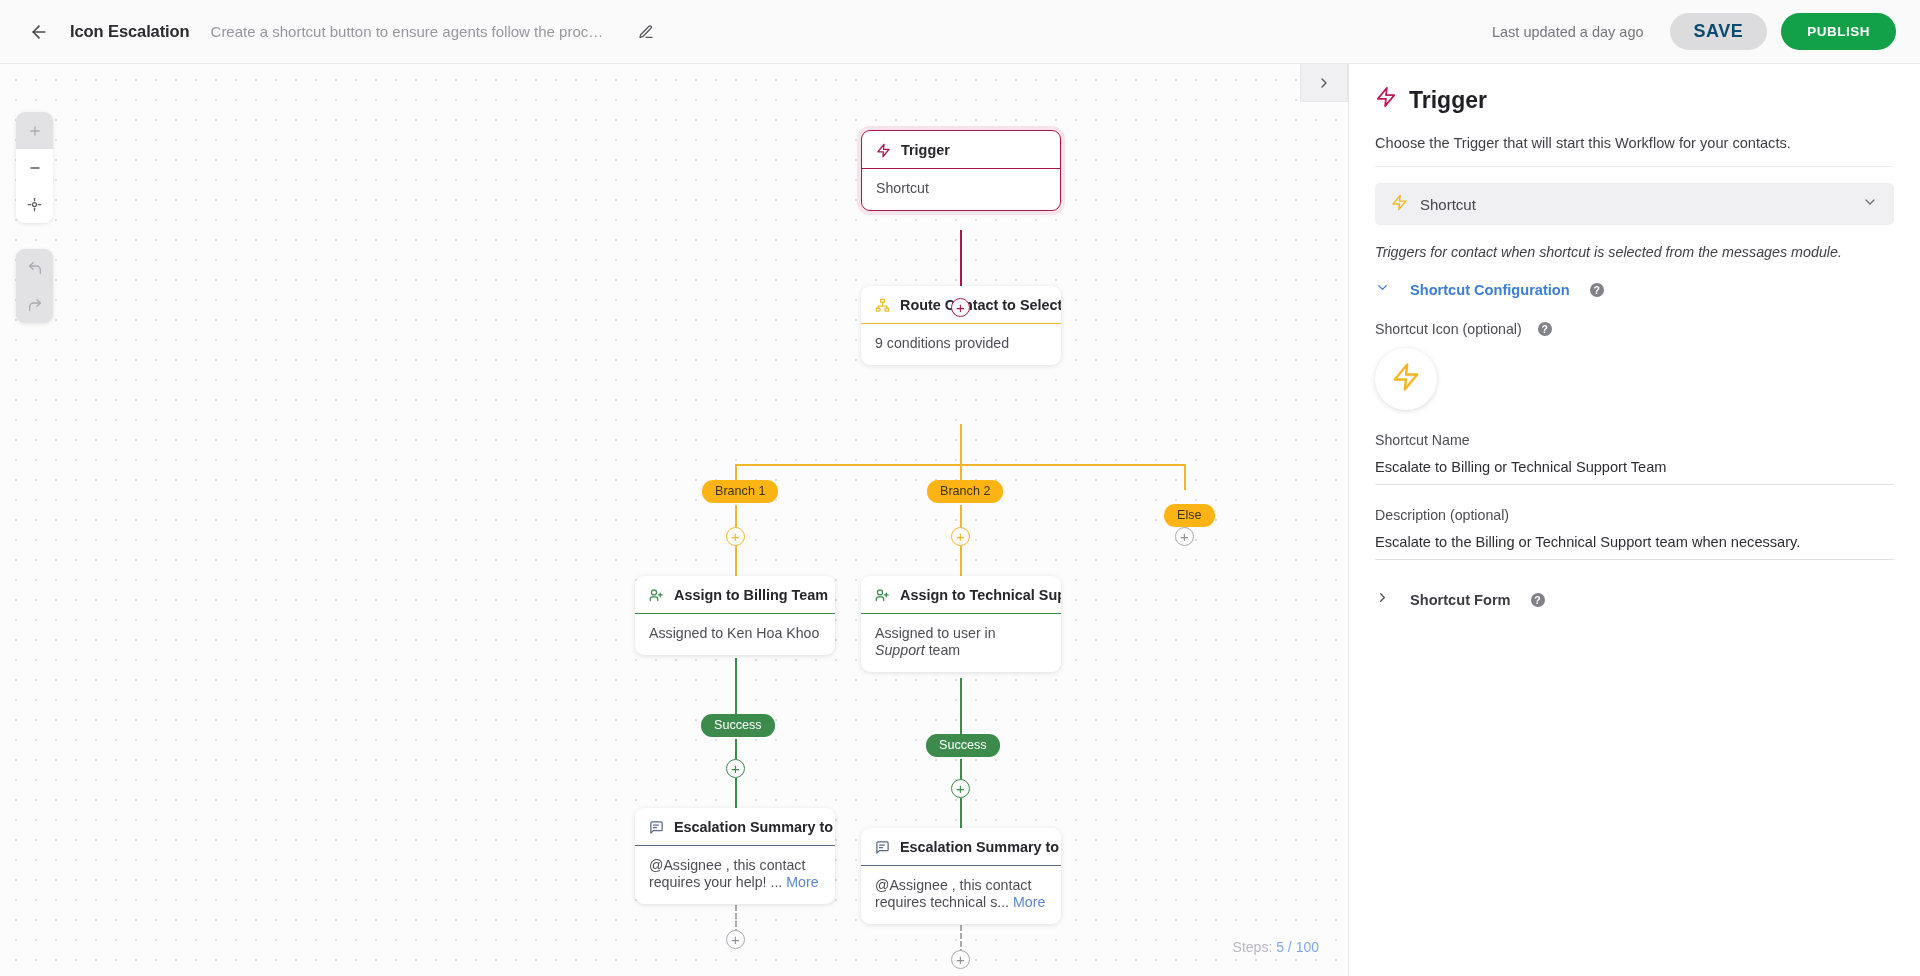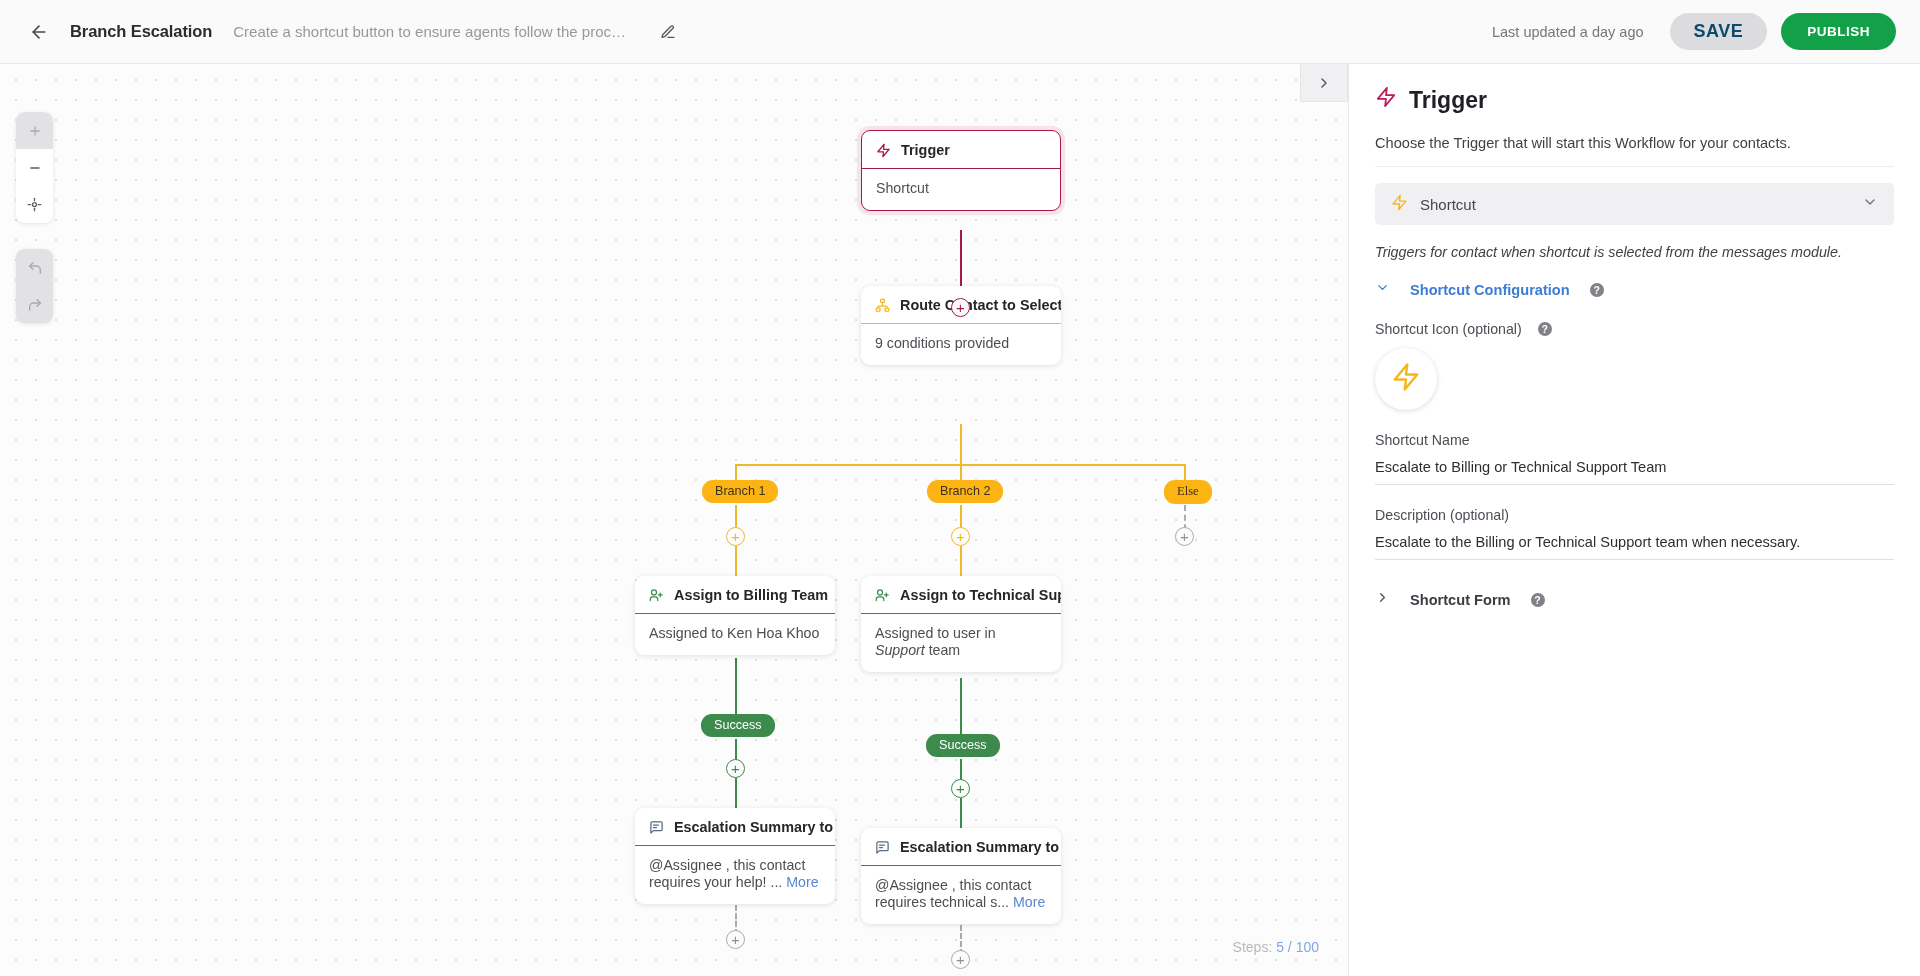--- a/index.html
+++ b/index.html
@@ -202,21 +202,21 @@
 </head>
 <body>
 
 <div class="topbar">
   <div class="back-btn">
     <svg width="20" height="20" viewBox="0 0 24 24" fill="none" stroke="currentColor" stroke-width="2" stroke-linecap="round" stroke-linejoin="round">
       <line x1="19" y1="12" x2="5" y2="12"></line>
         <polyline points="12 19 5 12 12 5"></polyline>
     </svg>
   </div>
-  <div class="wf-title">Branch Escalation</div>
+  <div class="wf-title">Icon Escalation</div>
   <div class="wf-desc">Create a shortcut button to ensure agents follow the process &amp;...</div>
   <div class="edit-pencil">
     <svg width="16" height="16" viewBox="0 0 24 24" fill="none" stroke="currentColor" stroke-width="2" stroke-linecap="round" stroke-linejoin="round">
       <path d="M12 20h9"></path>
         <path d="M16.5 3.5a2.12 2.12 0 0 1 3 3L7 19l-4 1 1-4z"></path>
     </svg>
   </div>
   <div class="top-right">
     <span class="last-updated">Last updated a day ago</span>
     <button class="btn-save">SAVE</button>
@@ -233,21 +233,21 @@
 
     <div class="vline" style="left:960px; top:360px; height:42px; background:#f0b92b;"></div>
 
     <div class="hline" style="left:736px; top:400px; width:449px; background:#f0b92b;"></div>
     <div class="vline" style="left:735px; top:400px; height:26px; background:#f0b92b;"></div>
     <div class="vline" style="left:960px; top:400px; height:26px; background:#f0b92b;"></div>
     <div class="vline" style="left:1184px; top:400px; height:26px; background:#f0b92b;"></div>
 
     <div class="branch-pill" style="left:702px; top:416px;">Branch 1</div>
     <div class="branch-pill" style="left:927px; top:416px;">Branch 2</div>
-    <div class="branch-pill" style="left:1164px; top:416px;font-family:Liberation Serif, serif;">Else</div>
+    <div class="branch-pill" style="left:1164px; top:440px;">Else</div>
 
     <div class="vline" style="left:735px; top:441px; height:35px; background:#f0b92b;"></div>
     <div class="vline" style="left:960px; top:441px; height:35px; background:#f0b92b;"></div>
     <div style="position:absolute; left:1184px; top:441px; width:0; height:35px; border-left:2px dashed #a9a9b0;"></div>
 
     <div class="plus-node" style="left:726px; top:463px; border:1.8px solid #f0b92b; color:#f0b92b;">+</div>
     <div class="plus-node" style="left:951px; top:463px; border:1.8px solid #f0b92b; color:#f0b92b;">+</div>
     <div class="plus-node" style="left:1175px; top:463px; border:1.8px solid #a9a9b0; color:#8f8f97;">+</div>
 
     <div class="vline" style="left:735px; top:482px; height:32px; background:#f0b92b;"></div>

